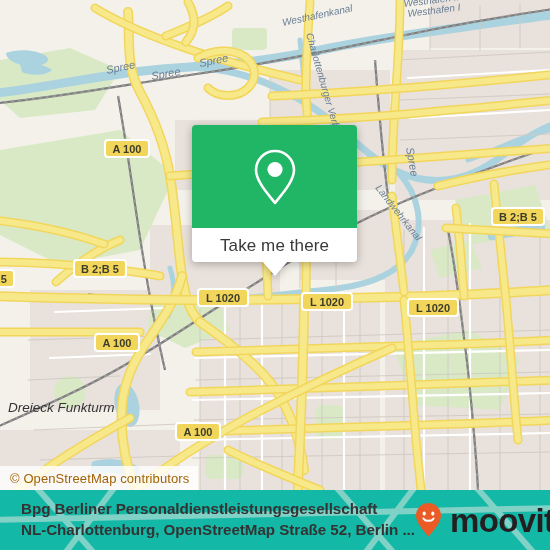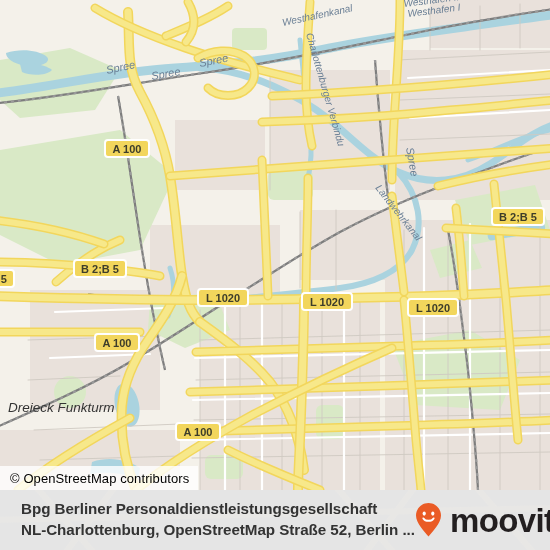--- a/index.html
+++ b/index.html
@@ -35,21 +35,21 @@
   #attribution {
     position: absolute;
     left: 0;
     top: 466px;
     height: 24px;
     display: flex;
     align-items: center;
     padding: 0 9px 0 10px;
     background: rgba(255,255,255,0.80);
     font-size: 13px;
-    color: #000000;
+    color: #a16207;
     letter-spacing: 0.1px;
     white-space: nowrap;
     z-index: 40;
   }
 
   
   #callout {
     position: absolute;
     left: 192px;
     top: 125px;
@@ -92,21 +92,21 @@
   }
   .pin-icon { display: block; }
 
   
   #footer {
     position: absolute;
     left: 0;
     top: 490px;
     width: 550px;
     height: 60px;
-    background: #e5e5e5;
+    background: #14b8a6;
     overflow: hidden;
   }
   #footer-watermark {
     position: absolute;
     left: 0; top: 0;
     width: 550px; height: 60px;
     opacity: 0.5;
   }
   #footer-inner {
     position: relative;
@@ -399,20 +399,32 @@
           <text x="25" y="13" font-size="11" font-weight="bold" fill="#3d3d2a" text-anchor="middle" font-family="Liberation Sans, sans-serif">L 1020</text>
         </g>
       </g>
     </svg>
 
     <div id="attribution">
       <span>© OpenStreetMap contributors</span>
     </div>
   </div>
 
+  <div id="callout">
+    <div id="callout-green">
+      <svg class="pin-icon" width="46" height="58" viewBox="0 0 46 58">
+        <path d="M23 3 C 12.5 3, 4 11.5, 4 22 C 4 33.5, 17 47, 23 55 C 29 47, 42 33.5, 42 22 C 42 11.5, 33.5 3, 23 3 Z" fill="none" stroke="#ffffff" stroke-width="2.6" stroke-linejoin="round"></path>
+        <circle cx="23" cy="21.5" r="7.6" fill="#ffffff"></circle>
+      </svg>
+    </div>
+    <div id="callout-white">
+      <span id="callout-label">Take me there</span>
+    </div>
+    <div id="callout-tail"></div>
+  </div>
 
   <div id="footer">
     <svg id="footer-watermark" viewBox="0 0 550 60">
       <g stroke="#eceae6" stroke-width="6" fill="none">
         <path d="M30 -10 L100 70"></path>
         <path d="M120 -10 L60 70"></path>
         <path d="M330 -10 L400 70"></path>
         <path d="M420 -10 L360 70"></path>
         <path d="M470 -10 L540 70"></path>
         <path d="M-10 30 L560 18"></path>

